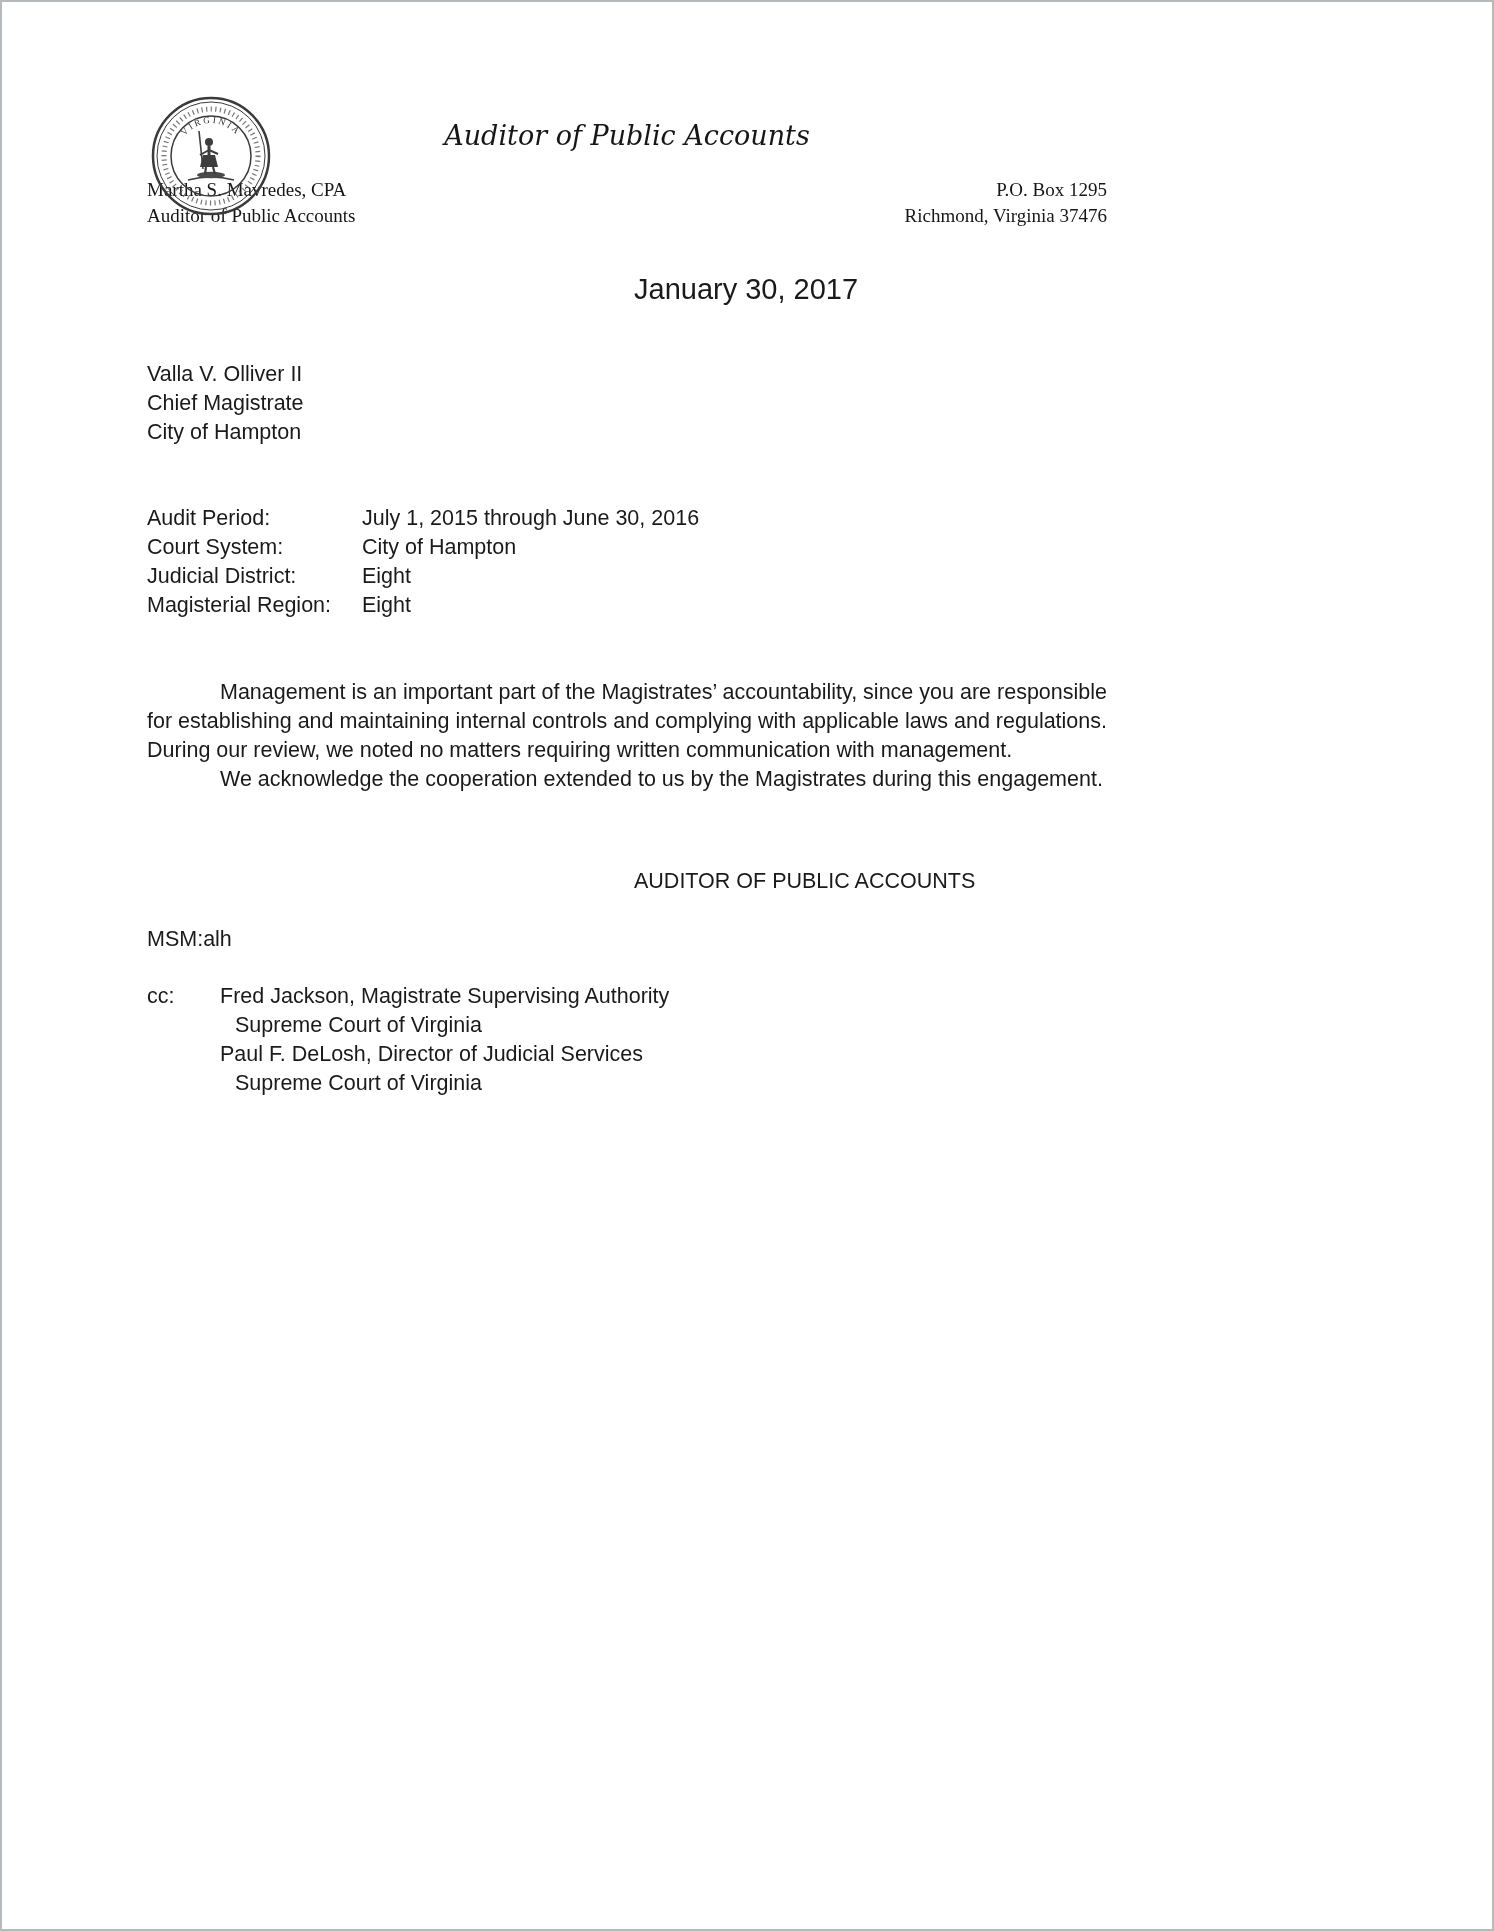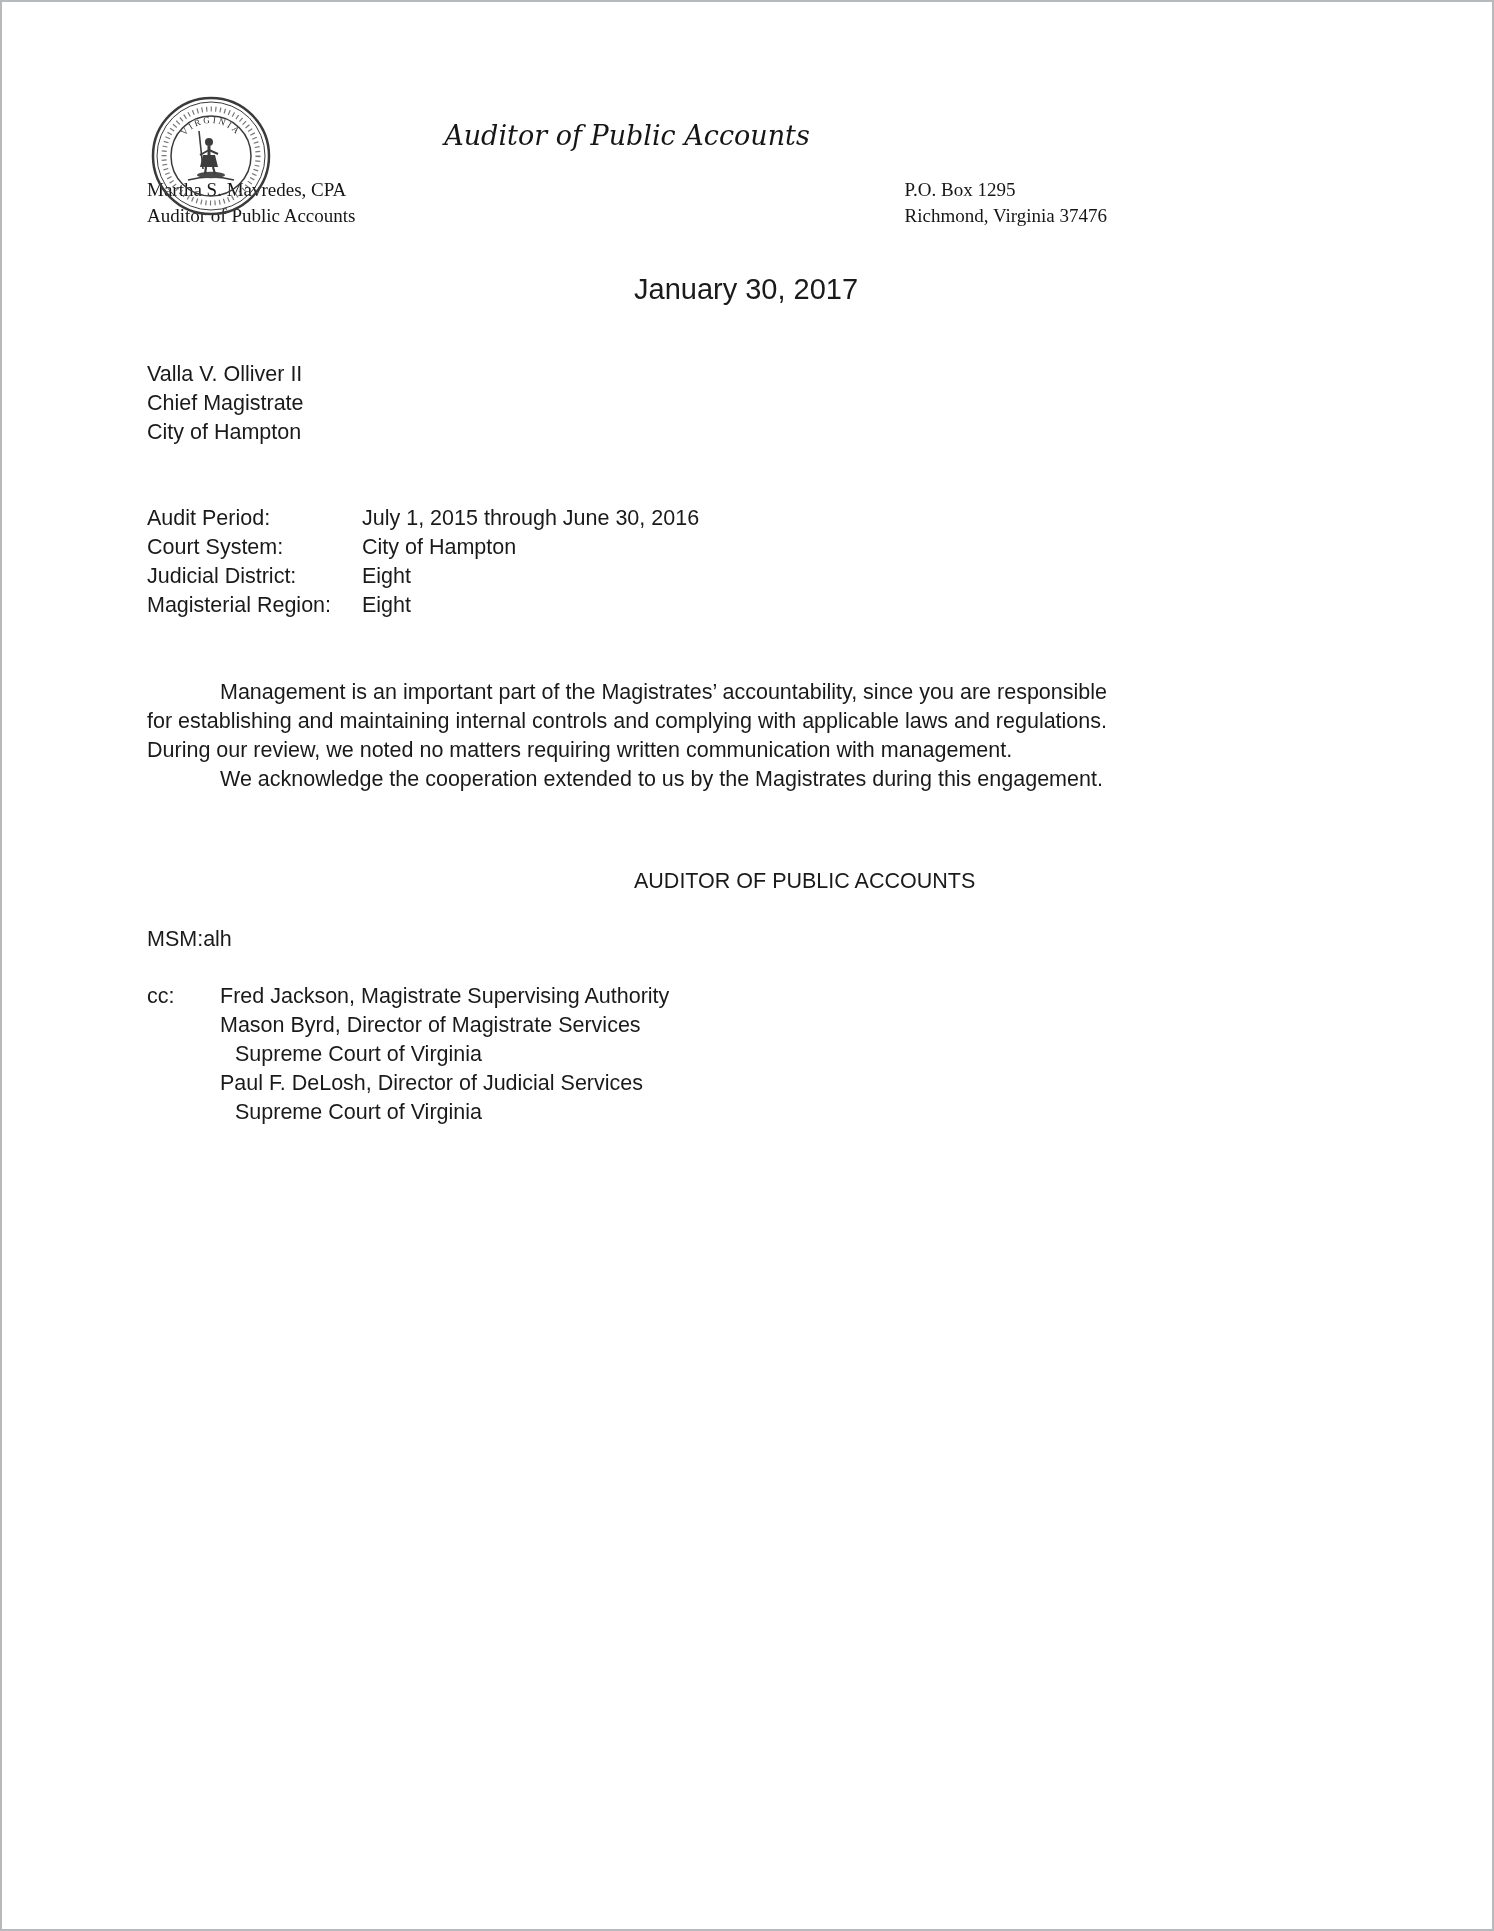--- a/index.html
+++ b/index.html
@@ -49,21 +49,21 @@
   }
   .lh-contacts {
     display: flex;
     justify-content: space-between;
     margin-top: 26px;
     font-family: "Liberation Serif", serif;
     font-size: 19px;
     line-height: 26px;
     color: #161616;
   }
-  .lh-contacts .right { text-align: left; }
+  .lh-contacts .right { text-align: right; }
 
   
   .date-line {
     margin-top: 46px;
     margin-left: 487px;
     font-size: 29px;
     line-height: 29px;
   }
   .recipient {
     margin-top: 56px;
@@ -186,21 +186,20 @@
     </div>
 
     <div class="signature-line">AUDITOR OF PUBLIC ACCOUNTS</div>
 
     <div class="reference-line">MSM:alh</div>
 
     <div class="cc-block">
       <span class="cc-lbl">cc:</span>
       <span class="cc-list">
         <span class="cc-entry">Fred Jackson, Magistrate Supervising Authority</span>
-        <span class="cc-entry">Mason Byrd, Director of Magistrate Services</span>
         <span class="cc-entry indent">Supreme Court of Virginia</span>
         <span class="cc-entry">Paul F. DeLosh, Director of Judicial Services</span>
         <span class="cc-entry indent">Supreme Court of Virginia</span>
       </span>
     </div>
 
   </div>
 </div>
 
 </body></html>

